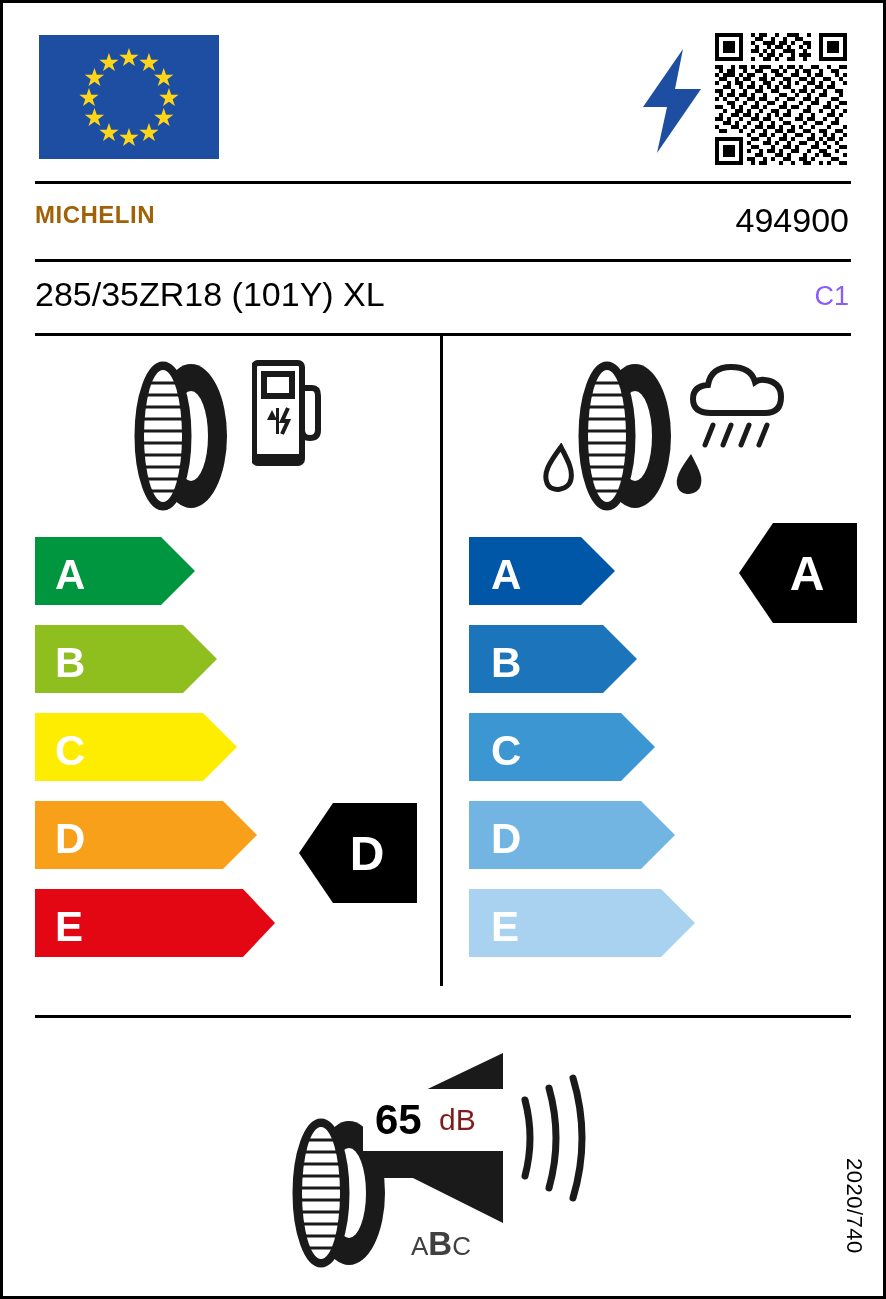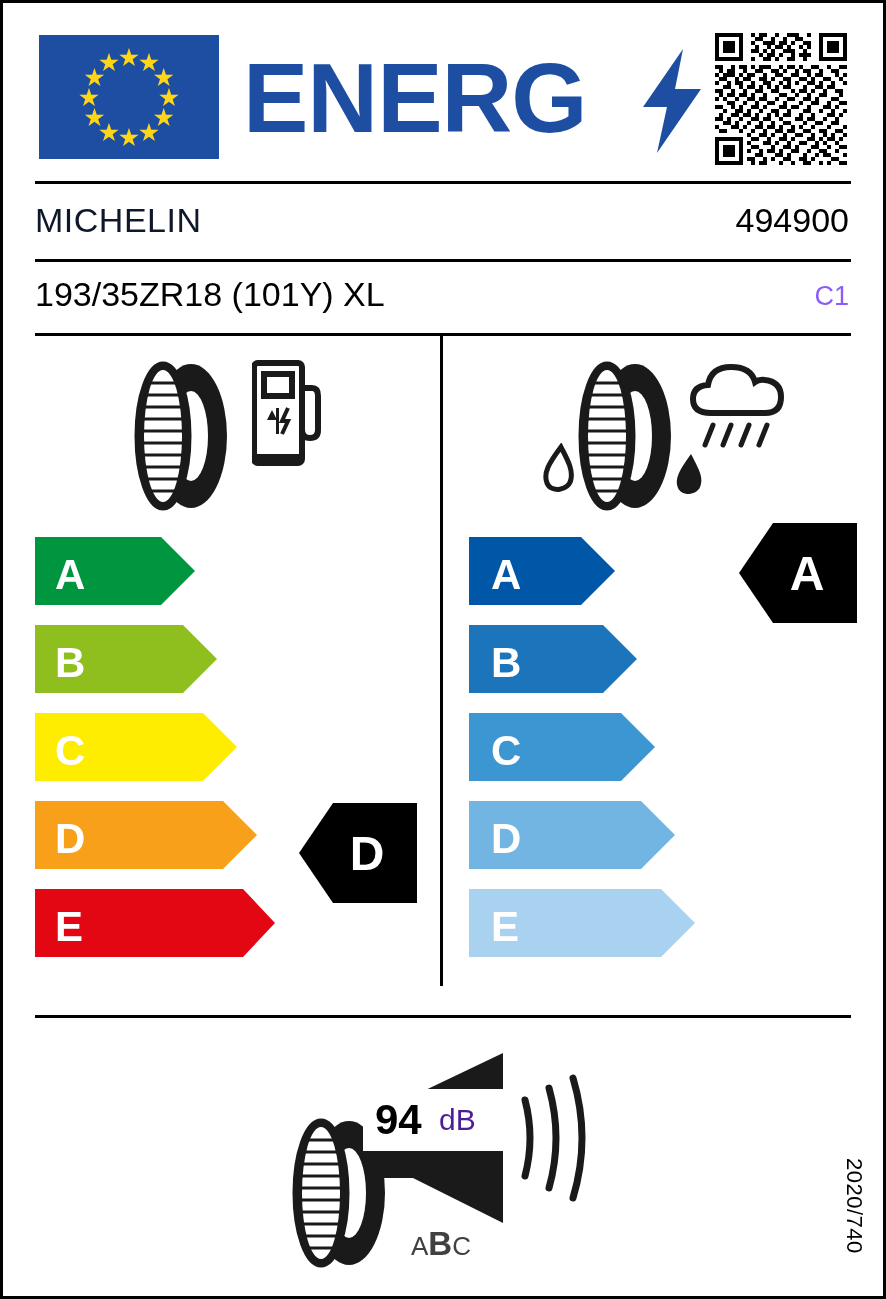--- a/index.html
+++ b/index.html
@@ -32,21 +32,21 @@
     position:absolute;left:640px;top:46px;width:58px;height:104px;
   }
   .qr{
     position:absolute;right:36px;top:30px;width:132px;height:132px;
   }
 
   .rule{position:absolute;left:32px;right:32px;height:3px;background:#000;}
 
   .brand{
     position:absolute;left:32px;top:198px;
-    font-size:34px;font-weight:normal;letter-spacing:0.5px;color:#0f172a;
+    font-size:24px;font-weight:bold;letter-spacing:0.5px;color:#a16207;
   }
   .code{
     position:absolute;right:34px;top:198px;
     font-size:34px;color:#000;
   }
   .size{
     position:absolute;left:32px;top:272px;
     font-size:34px;color:#000;
   }
   .class{
@@ -63,21 +63,21 @@
   .raincloud{position:absolute;}
 
   
   .hdiv{position:absolute;left:32px;top:1012px;right:32px;height:3px;background:#000;}
   .db-num{
     position:absolute;left:372px;top:1093px;
     font-size:42px;font-weight:bold;color:#000;
   }
   .db-unit{
     position:absolute;left:436px;top:1100px;
-    font-size:30px;color:#4c1d95;
+    font-size:30px;color:#7f1d1d;
   }
   .abc{
     position:absolute;left:408px;top:1222px;
     font-size:26px;color:#404040;
   }
   .abc b{font-size:33px;}
   .abc .small{font-size:26px;}
 
   .regcode{
     position:absolute;right:16px;bottom:42px;
@@ -99,21 +99,20 @@
       <div class="star" style="left: 124.641px; top: 82px;">★</div>
       <div class="star" style="left: 110px; top: 96.641px;">★</div>
       <div class="star" style="left: 90px; top: 102px;">★</div>
       <div class="star" style="left: 70px; top: 96.641px;">★</div>
       <div class="star" style="left: 55.359px; top: 82px;">★</div>
       <div class="star" style="left: 50px; top: 62px;">★</div>
       <div class="star" style="left: 55.359px; top: 42px;">★</div>
       <div class="star" style="left: 70px; top: 27.359px;">★</div>
     </div>
 
-  <div class="energ">ENERG</div>
 
   <svg class="bolt" viewBox="0 0 58 104">
     <polygon points="40,0 0,58 24,58 14,104 58,40 32,40" fill="#1d4ea2"></polygon>
   </svg>
 
   <svg class="qr" viewBox="0 0 33 33" shape-rendering="crispEdges">
     <rect width="33" height="33" fill="#fff"></rect>
     <g fill="#000">
       <rect x="0" y="0" width="7" height="1"></rect>
         <rect x="0" y="0" width="1" height="7"></rect>
@@ -403,21 +402,21 @@
     </g>
   </svg>
 
   <div class="rule" style="top:178px;"></div>
 
   <div class="brand">MICHELIN</div>
   <div class="code">494900</div>
 
   <div class="rule" style="top:256px;"></div>
 
-  <div class="size">193/35ZR18 (101Y) XL</div>
+  <div class="size">285/35ZR18 (101Y) XL</div>
   <div class="class">C1</div>
 
   <div class="rule" style="top:330px;"></div>
 
   <div class="vdiv"></div>
 
   <svg class="tyre-icon" style="left:126px;top:358px;width:120px;height:150px;" viewBox="0 0 120 150">
     <ellipse cx="62" cy="75" rx="36" ry="72" fill="#1a1a1a"></ellipse>
     <ellipse cx="62" cy="75" rx="17" ry="45" fill="#ffffff"></ellipse>
     <ellipse cx="34" cy="75" rx="26" ry="72" fill="#1a1a1a"></ellipse>
@@ -549,21 +548,21 @@
   <svg style="position:absolute;left:350px;top:1045px;width:250px;height:180px;" viewBox="0 0 250 180">
     <polygon points="12,48 60,48 150,5 150,175 60,130 12,130" fill="#1a1a1a"></polygon>
     <g stroke="#1a1a1a" stroke-width="7" fill="none" stroke-linecap="round">
       <path d="M172 52 Q182 90 172 128"></path>
       <path d="M196 40 Q210 90 196 140"></path>
       <path d="M220 30 Q238 90 220 150"></path>
     </g>
   </svg>
 
   <div style="position:absolute;left:360px;top:1086px;width:140px;height:62px;background:#fff;"></div>
-  <div class="db-num">94</div>
+  <div class="db-num">65</div>
   <div class="db-unit">dB</div>
 
   <div class="abc">
     <span class="small">A</span><b>B</b><span class="small">C</span>
   </div>
 
   <div class="regcode">2020/740</div>
 
 </div>
 

